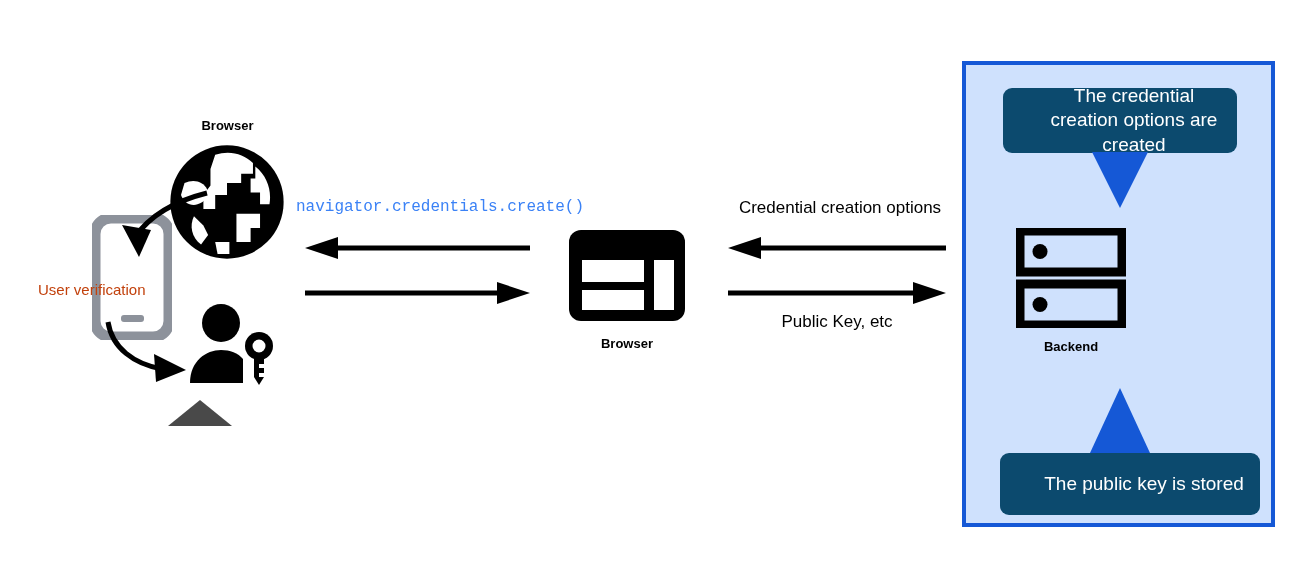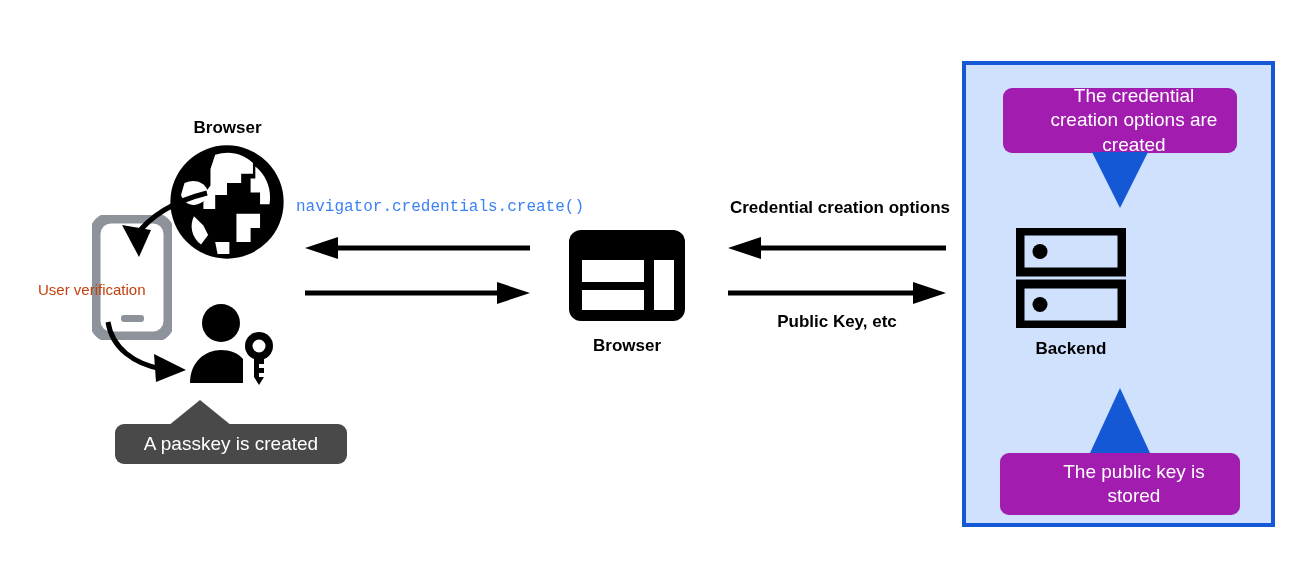--- a/index.html
+++ b/index.html
@@ -23,29 +23,29 @@
     height: 568px;
   }
 
   
   .abs { position: absolute; }
 
   
   .node-label {
     font-family: "Liberation Sans", sans-serif;
     font-weight: bold;
-    font-size: 17px;
+    font-size: 13px;
     color: #000;
     text-align: center;
     white-space: nowrap;
     line-height: 1.1;
   }
   .flow-label {
     font-family: "Liberation Sans", sans-serif;
-    font-weight: 700;
+    font-weight: 400;
     font-size: 17px;
     color: #000;
     text-align: center;
     white-space: nowrap;
     line-height: 1.15;
   }
   .code-label {
     font-family: "Liberation Mono", "DejaVu Sans Mono", monospace;
     font-weight: 400;
     font-size: 16px;
@@ -79,21 +79,21 @@
     display: flex;
     align-items: center;
     justify-content: center;
     text-align: center;
     color: #ffffff;
     font-family: "Liberation Sans", sans-serif;
     font-size: 19px;
     line-height: 1.28;
     padding: 7px 12px;
   }
-  .callout.blue { background: #a21caf; padding-left: 40px; }
+  .callout.blue { background: #0c4a6e; padding-left: 40px; }
   .callout.gray { background: #494949; }
 
   .pointer {
     width: 0;
     height: 0;
     border-style: solid;
   }
   
   #callout-top-pointer {
     border-width: 56px 28px 0 28px;
@@ -162,21 +162,20 @@
     <svg class="icon-svg" width="95" height="86" viewBox="0 0 95 86" aria-hidden="true">
       <circle cx="33" cy="20" r="19" fill="#000000"></circle>
       <path d="M2 80 C2 58 18 47 33 47 C42 47 50 50 55 56 L55 80 Z" fill="#000000"></path>
       <circle cx="71" cy="43" r="14" fill="#000000"></circle>
       <circle cx="71" cy="43" r="6.5" fill="#ffffff"></circle>
       <path d="M66 55 L76 55 L76 61 L71 61 L71 65 L76 65 L76 70 L71 70 L71 74 L76 74 L71 82 L66 74 Z" fill="#000000"></path>
     </svg>
   </div>
 
   <div class="abs pointer" id="passkey-pointer" style="left:168px; top:400px;"></div>
-  <div class="abs callout gray" style="left:115px; top:424px; width:232px; height:40px;">A passkey is created</div>
 
   <div class="abs code-label" style="left:290px; top:198px; width:300px;">navigator.credentials.create()</div>
 
   <div class="abs" style="left:305px; top:237px; width:225px; height:22px;">
     <svg class="icon-svg" width="225" height="22" viewBox="0 0 225 22" aria-hidden="true">
       <line x1="28" y1="11" x2="225" y2="11" stroke="#000000" stroke-width="5"></line>
       <path d="M0 11 L33 0 L33 22 Z" fill="#000000"></path>
     </svg>
   </div>
 
@@ -223,15 +222,15 @@
     <svg class="icon-svg" width="110" height="100" viewBox="0 0 110 100" aria-hidden="true">
       <rect x="4" y="3" width="102" height="41" fill="none" stroke="#000000" stroke-width="9"></rect>
       <circle cx="24" cy="23.5" r="7.5" fill="#000000"></circle>
       <rect x="4" y="56" width="102" height="41" fill="none" stroke="#000000" stroke-width="9"></rect>
       <circle cx="24" cy="76.5" r="7.5" fill="#000000"></circle>
     </svg>
   </div>
   <div class="abs node-label" style="left:1011px; top:340px; width:120px;">Backend</div>
 
   <div class="abs pointer" id="callout-bottom-pointer" style="left:1090px; top:388px;"></div>
-  <div class="abs callout blue" style="left:1000px; top:453px; width:240px; height:62px;">The public key is stored</div>
+  <div class="abs callout blue" style="left:1000px; top:453px; width:260px; height:62px;">The public key is stored</div>
 
 </div>
 
 </body></html>

